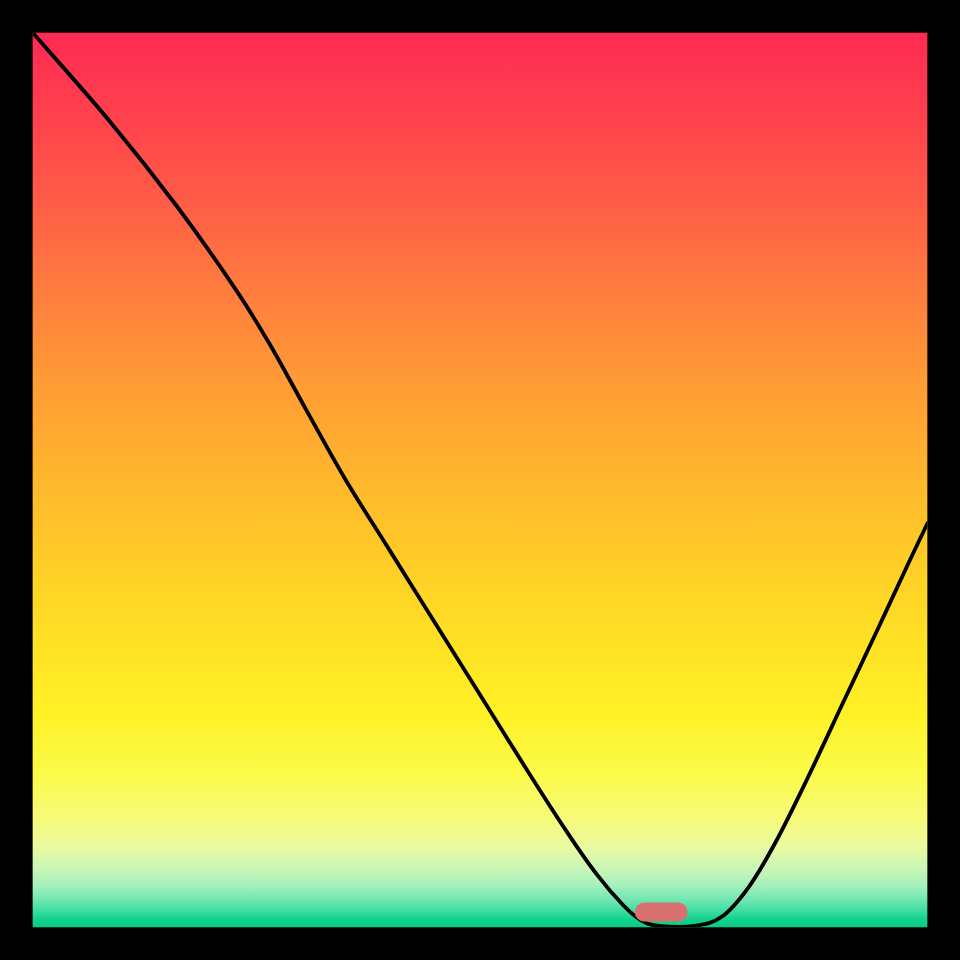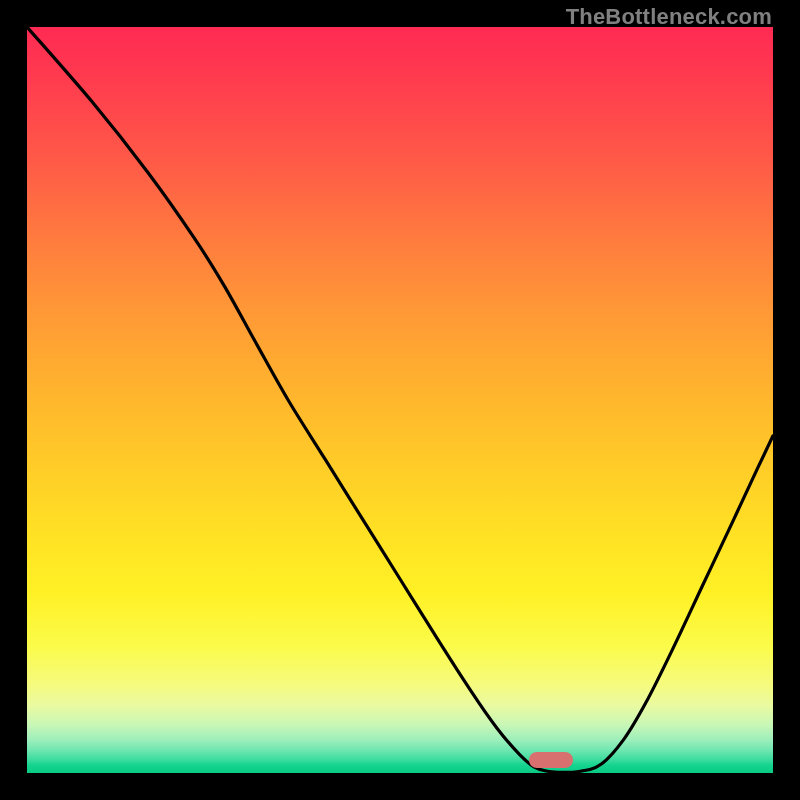--- a/index.html
+++ b/index.html
@@ -87,14 +87,13 @@
   <div class="plot">
     <div class="gradient"></div>
 
     <svg class="curve-svg" viewBox="0 0 746 746" preserveAspectRatio="none">
       <path id="curve-path" d="M 0.0 0.0 C 10.8 12.4, 44.8 50.4, 64.9 74.6 C 85.0 98.8, 103.7 122.6, 120.9 145.5 C 138.0 168.3, 155.0 192.8, 167.8 211.9 C 180.7 230.9, 187.7 242.7, 197.7 259.6 C 207.6 276.5, 217.0 294.4, 227.5 313.3 C 238.1 332.2, 249.3 353.1, 261.1 373.0 C 272.9 392.9, 286.0 412.8, 298.4 432.7 C 310.8 452.6, 323.3 472.5, 335.7 492.4 C 348.1 512.3, 360.6 532.1, 373.0 552.0 C 385.4 571.9, 398.5 593.1, 410.3 611.7 C 422.1 630.4, 433.9 649.0, 443.9 663.9 C 453.8 678.9, 461.9 690.7, 470.0 701.2 C 478.1 711.8, 486.1 720.9, 492.4 727.4 C 498.6 733.8, 502.3 737.2, 507.3 740.0 C 512.3 742.9, 514.7 743.8, 522.2 744.5 C 529.7 745.3, 543.3 745.8, 552.0 744.5 C 560.7 743.3, 567.0 742.4, 574.4 737.0 C 581.9 731.7, 589.3 722.7, 596.8 712.4 C 604.3 702.1, 611.1 690.0, 619.2 675.1 C 627.3 660.2, 636.0 642.2, 645.3 622.9 C 654.6 603.6, 665.2 580.6, 675.1 559.5 C 685.1 538.4, 695.6 516.0, 705.0 496.1 C 714.3 476.2, 724.2 454.7, 731.1 440.1 C 737.9 425.6, 743.5 414.0, 746.0 408.8" fill="none" stroke="#000000" stroke-width="3.2" stroke-linecap="round" stroke-linejoin="round"></path>
     </svg>
 
     <div class="marker" id="marker" style="width: 44px; height: 16px; background: rgb(216, 112, 111); left: 501.692px; top: 725.318px;"></div>
   </div>
 
-  <div class="watermark">TheBottleneck.com</div>
 </div>
 
 </body></html>

